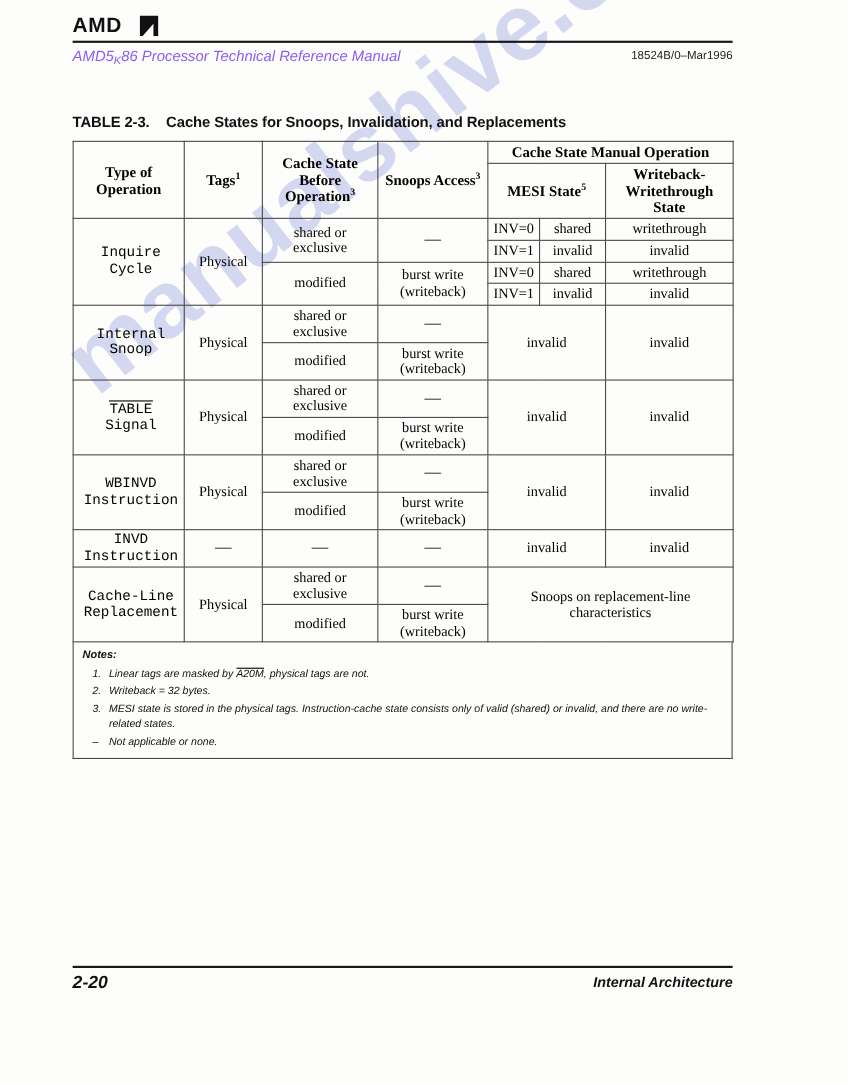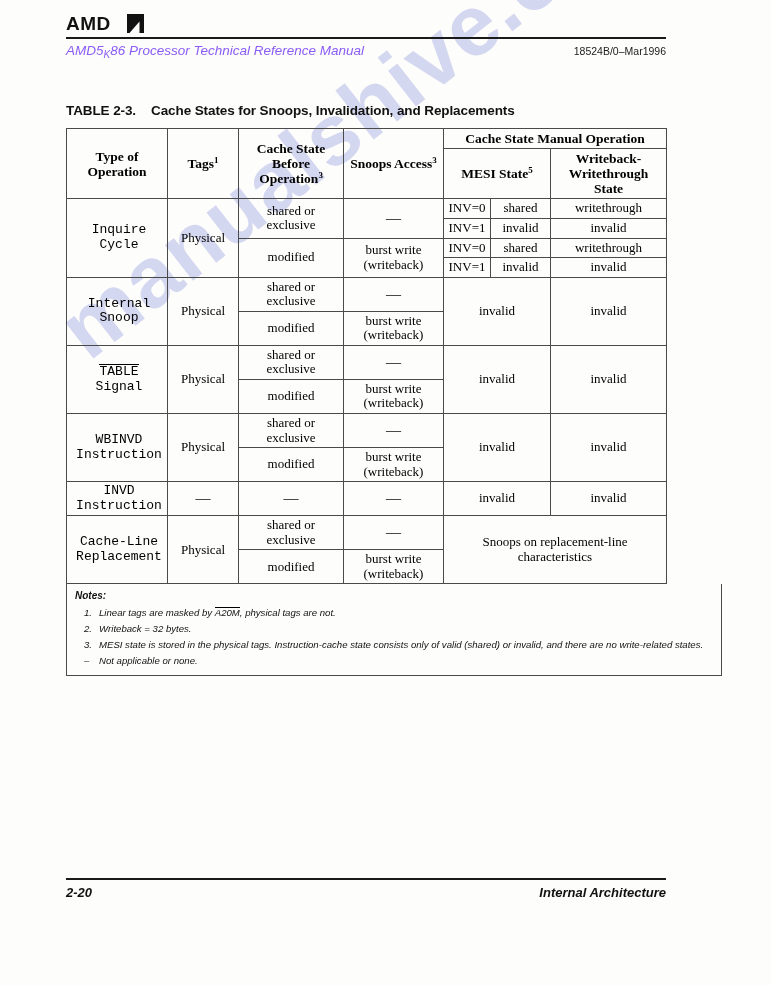--- a/index.html
+++ b/index.html
@@ -154,21 +154,21 @@
   col.c3 { width: 105px; }
   col.c4 { width: 100px; }
   col.c5 { width: 47px; }
   col.c6 { width: 60px; }
   col.c7 { width: 116px; }
 
   
   .notes {
     border: 1px solid #4a4a4a;
     border-top: none;
-    width: 656px;
+    width: 600px;
     box-sizing: border-box;
     padding: 5px 8px 7px 8px;
     font-family: "Liberation Sans", sans-serif;
     font-style: italic;
     font-size: 9.6px;
     line-height: 1.42;
     color: #111;
   }
   .notes-hd {
     font-weight: 700;
@@ -198,21 +198,21 @@
     height: 2px;
     background: #1a1a1a;
   }
   .foot-page {
     position: absolute;
     left: 66px;
     top: 885px;
     font-family: "Liberation Sans", sans-serif;
     font-weight: 700;
     font-style: italic;
-    font-size: 13px;
+    font-size: 16px;
     color: #111;
   }
   .foot-sect {
     position: absolute;
     right: 105px;
     top: 885px;
     font-family: "Liberation Sans", sans-serif;
     font-weight: 700;
     font-style: italic;
     font-size: 13px;

